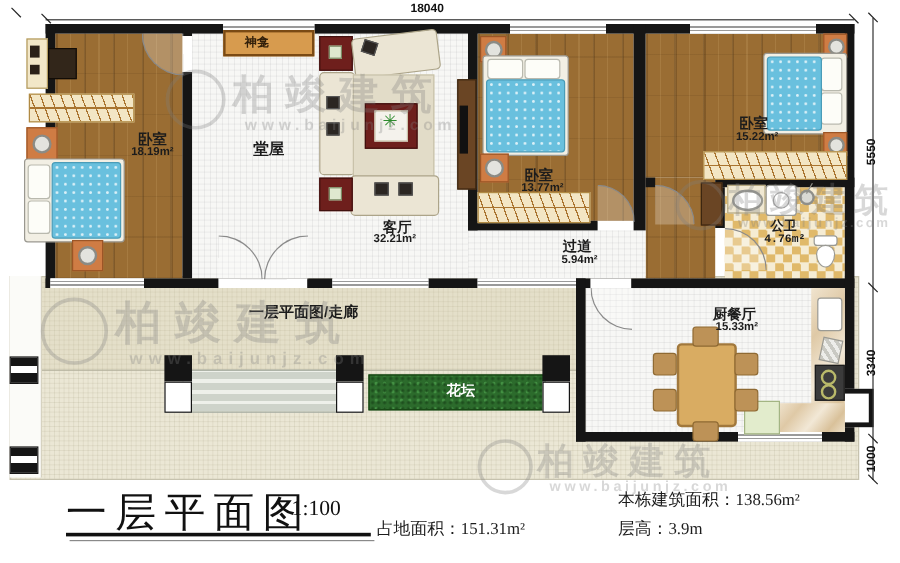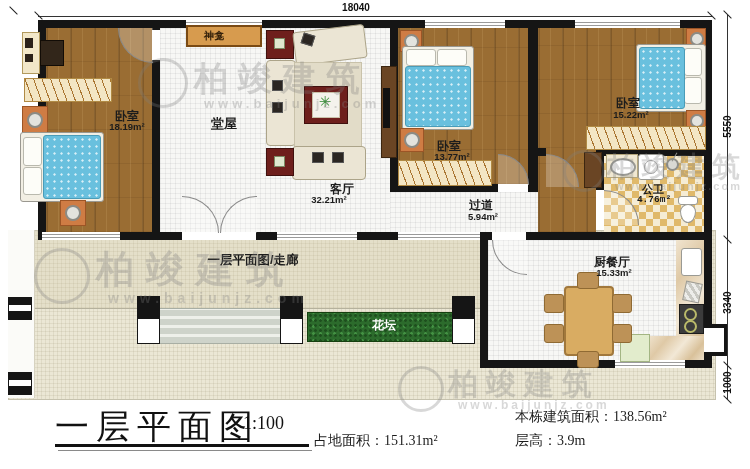--- a/index.html
+++ b/index.html
@@ -207,21 +207,21 @@
   <div class="abs" style="left:544px;top:294px;width:18px;height:17px;background:#bd9257;border:1px solid #8f6a33;border-radius:3px;"></div>
   <div class="abs" style="left:544px;top:324px;width:18px;height:17px;background:#bd9257;border:1px solid #8f6a33;border-radius:3px;"></div>
   <div class="abs" style="left:612px;top:294px;width:18px;height:17px;background:#bd9257;border:1px solid #8f6a33;border-radius:3px;"></div>
   <div class="abs" style="left:612px;top:324px;width:18px;height:17px;background:#bd9257;border:1px solid #8f6a33;border-radius:3px;"></div>
   <div class="abs" style="left:577px;top:272px;width:20px;height:15px;background:#bd9257;border:1px solid #8f6a33;border-radius:3px;"></div>
   <div class="abs" style="left:577px;top:351px;width:20px;height:15px;background:#bd9257;border:1px solid #8f6a33;border-radius:3px;"></div>
 
   <div class="abs rlabel" style="left:97px;top:110px;width:60px;">卧室</div>
   <div class="abs ralabel" style="left:97px;top:122px;width:60px;">18.19m²</div>
   <div class="abs rlabel" style="left:194px;top:118px;width:60px;font-size:13px;">堂屋</div>
-  <div class="abs rlabel" style="left:312px;top:183px;width:60px;">客厅</div>
+  <div class="abs rlabel" style="left:301px;top:183px;width:60px;">客厅</div>
   <div class="abs ralabel" style="left:296px;top:195px;width:66px;">32.21m²</div>
   <div class="abs rlabel" style="left:419px;top:140px;width:60px;">卧室</div>
   <div class="abs ralabel" style="left:419px;top:152px;width:66px;">13.77m²</div>
   <div class="abs rlabel" style="left:598px;top:97px;width:60px;">卧室</div>
   <div class="abs ralabel" style="left:598px;top:110px;width:66px;">15.22m²</div>
   <div class="abs rlabel" style="left:451px;top:199px;width:60px;">过道</div>
   <div class="abs ralabel" style="left:451px;top:212px;width:64px;">5.94m²</div>
   <div class="abs rlabel" style="left:623px;top:183px;width:60px;font-size:11px;">公卫</div>
   <div class="abs ralabel" style="left:623px;top:195px;width:62px;font-family:Liberation Mono, monospace;">4.76m²</div>
   <div class="abs rlabel" style="left:582px;top:256px;width:60px;">厨餐厅</div>

